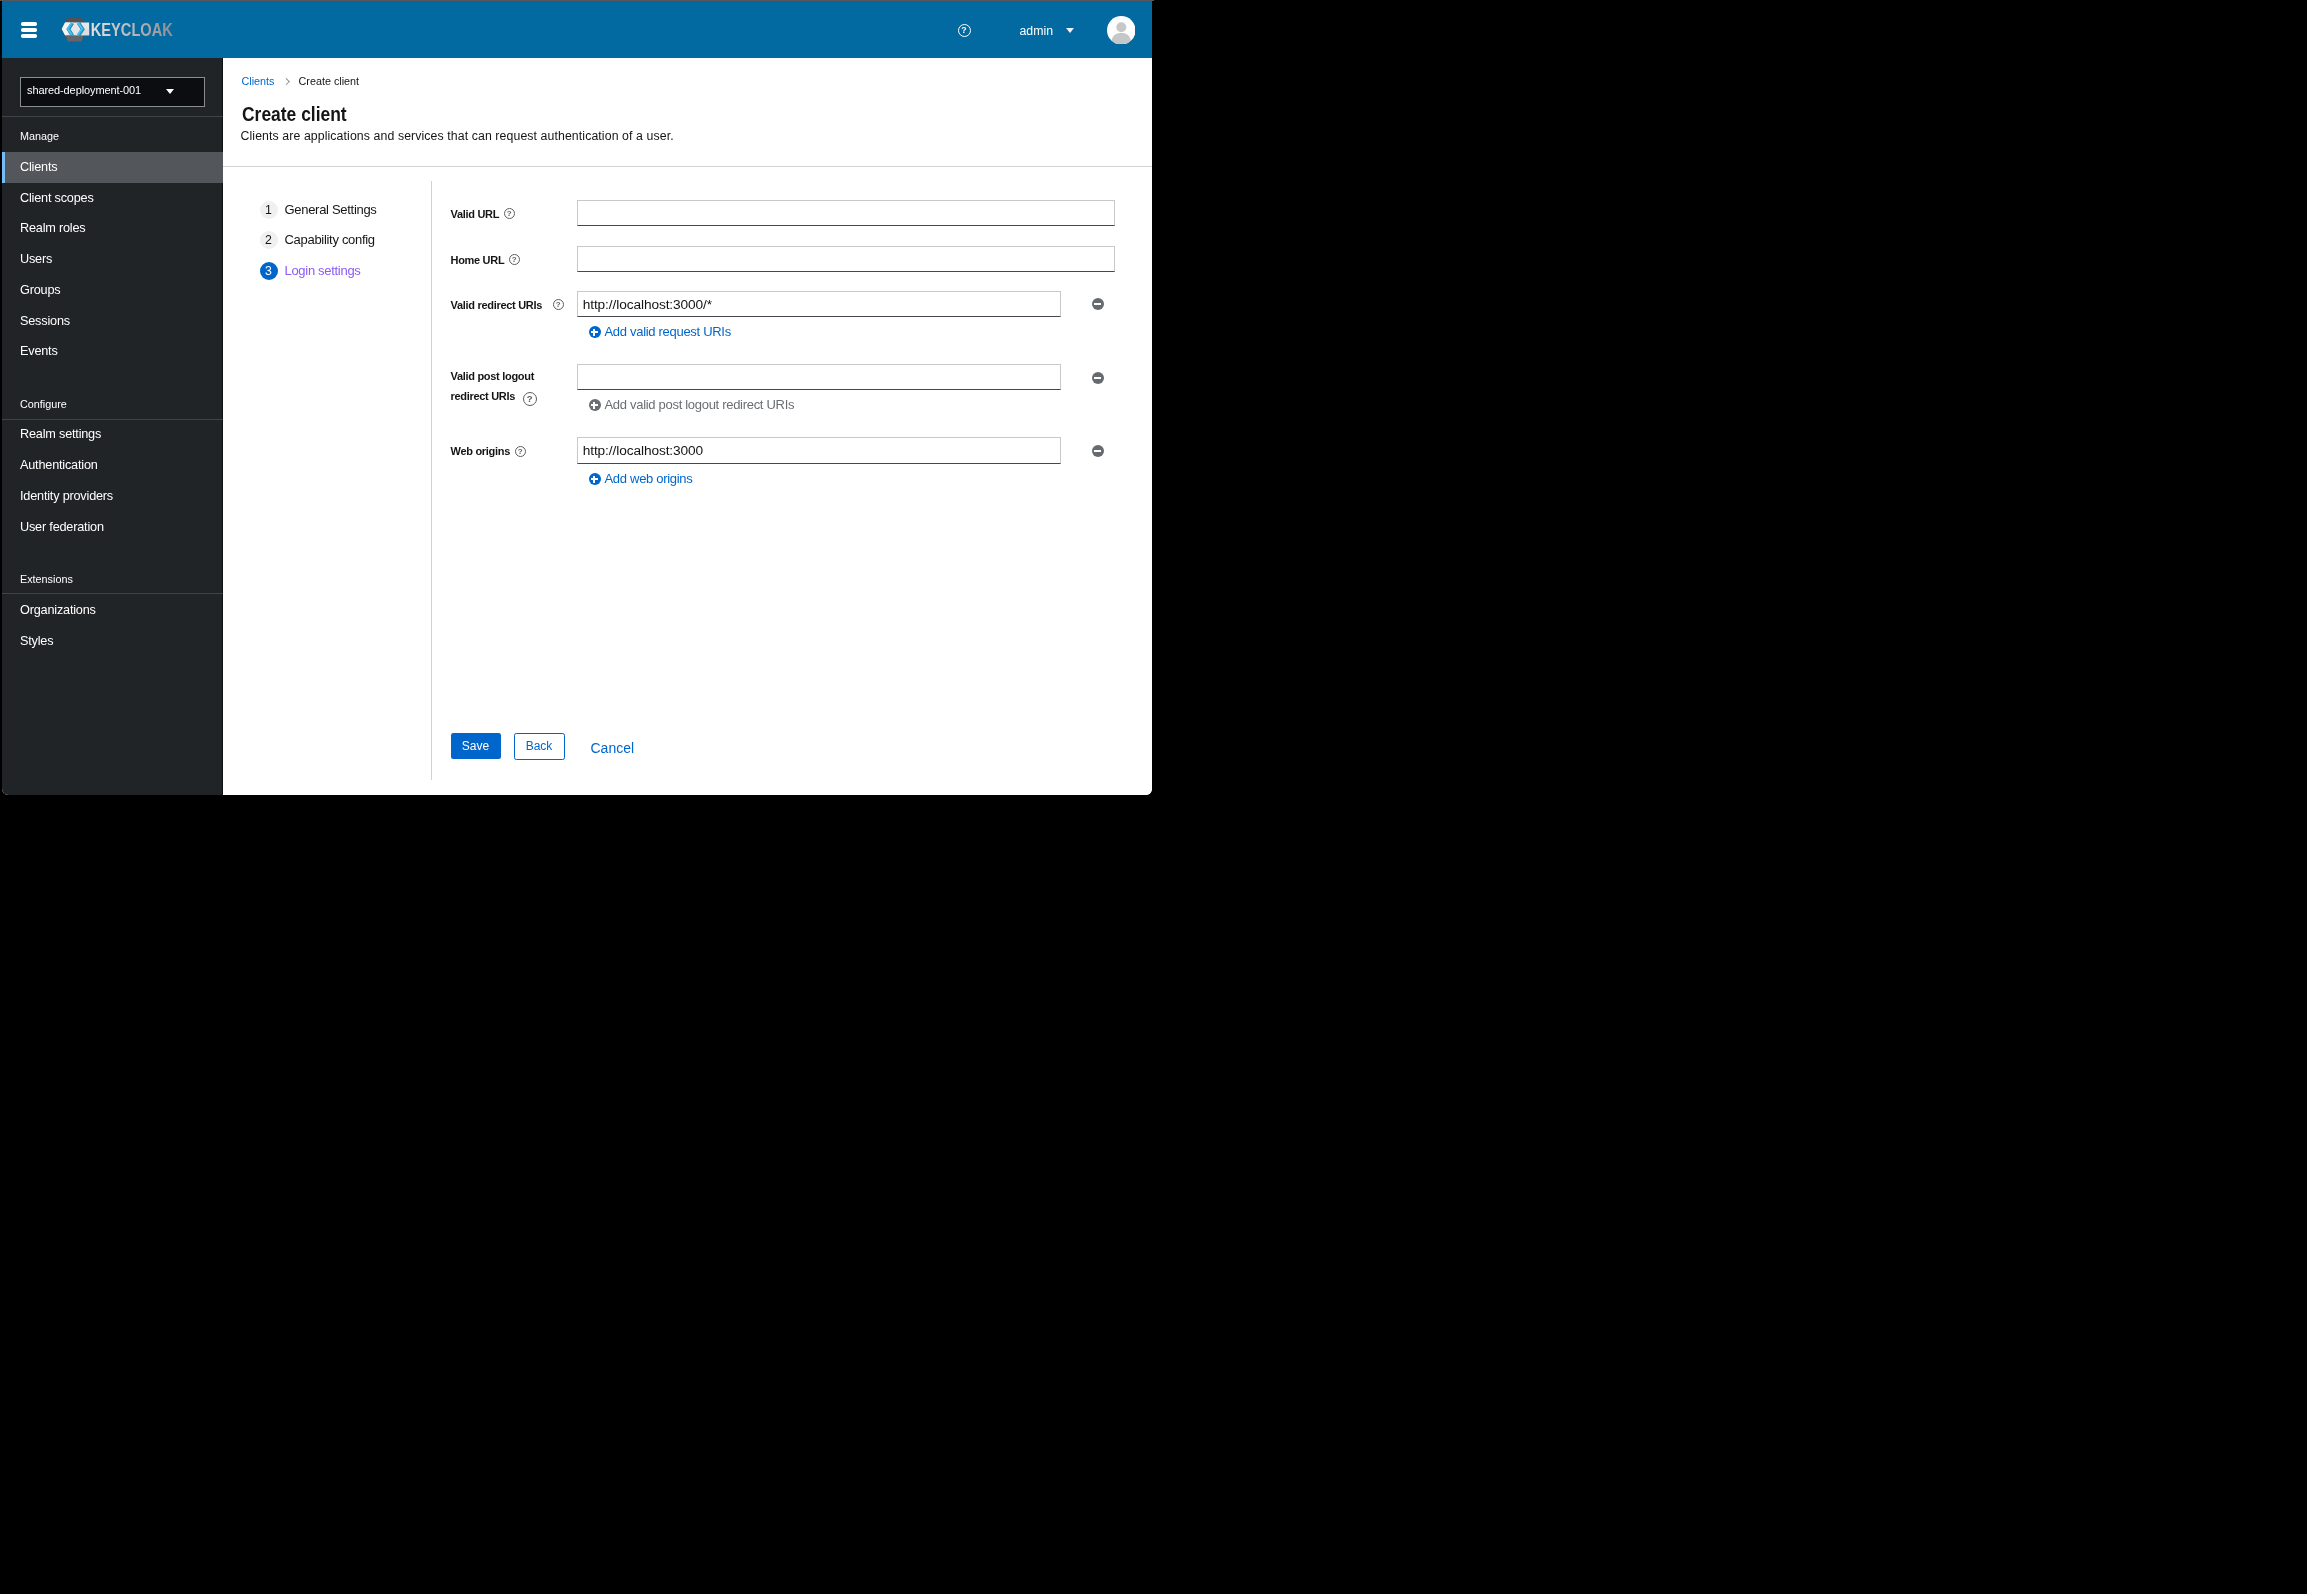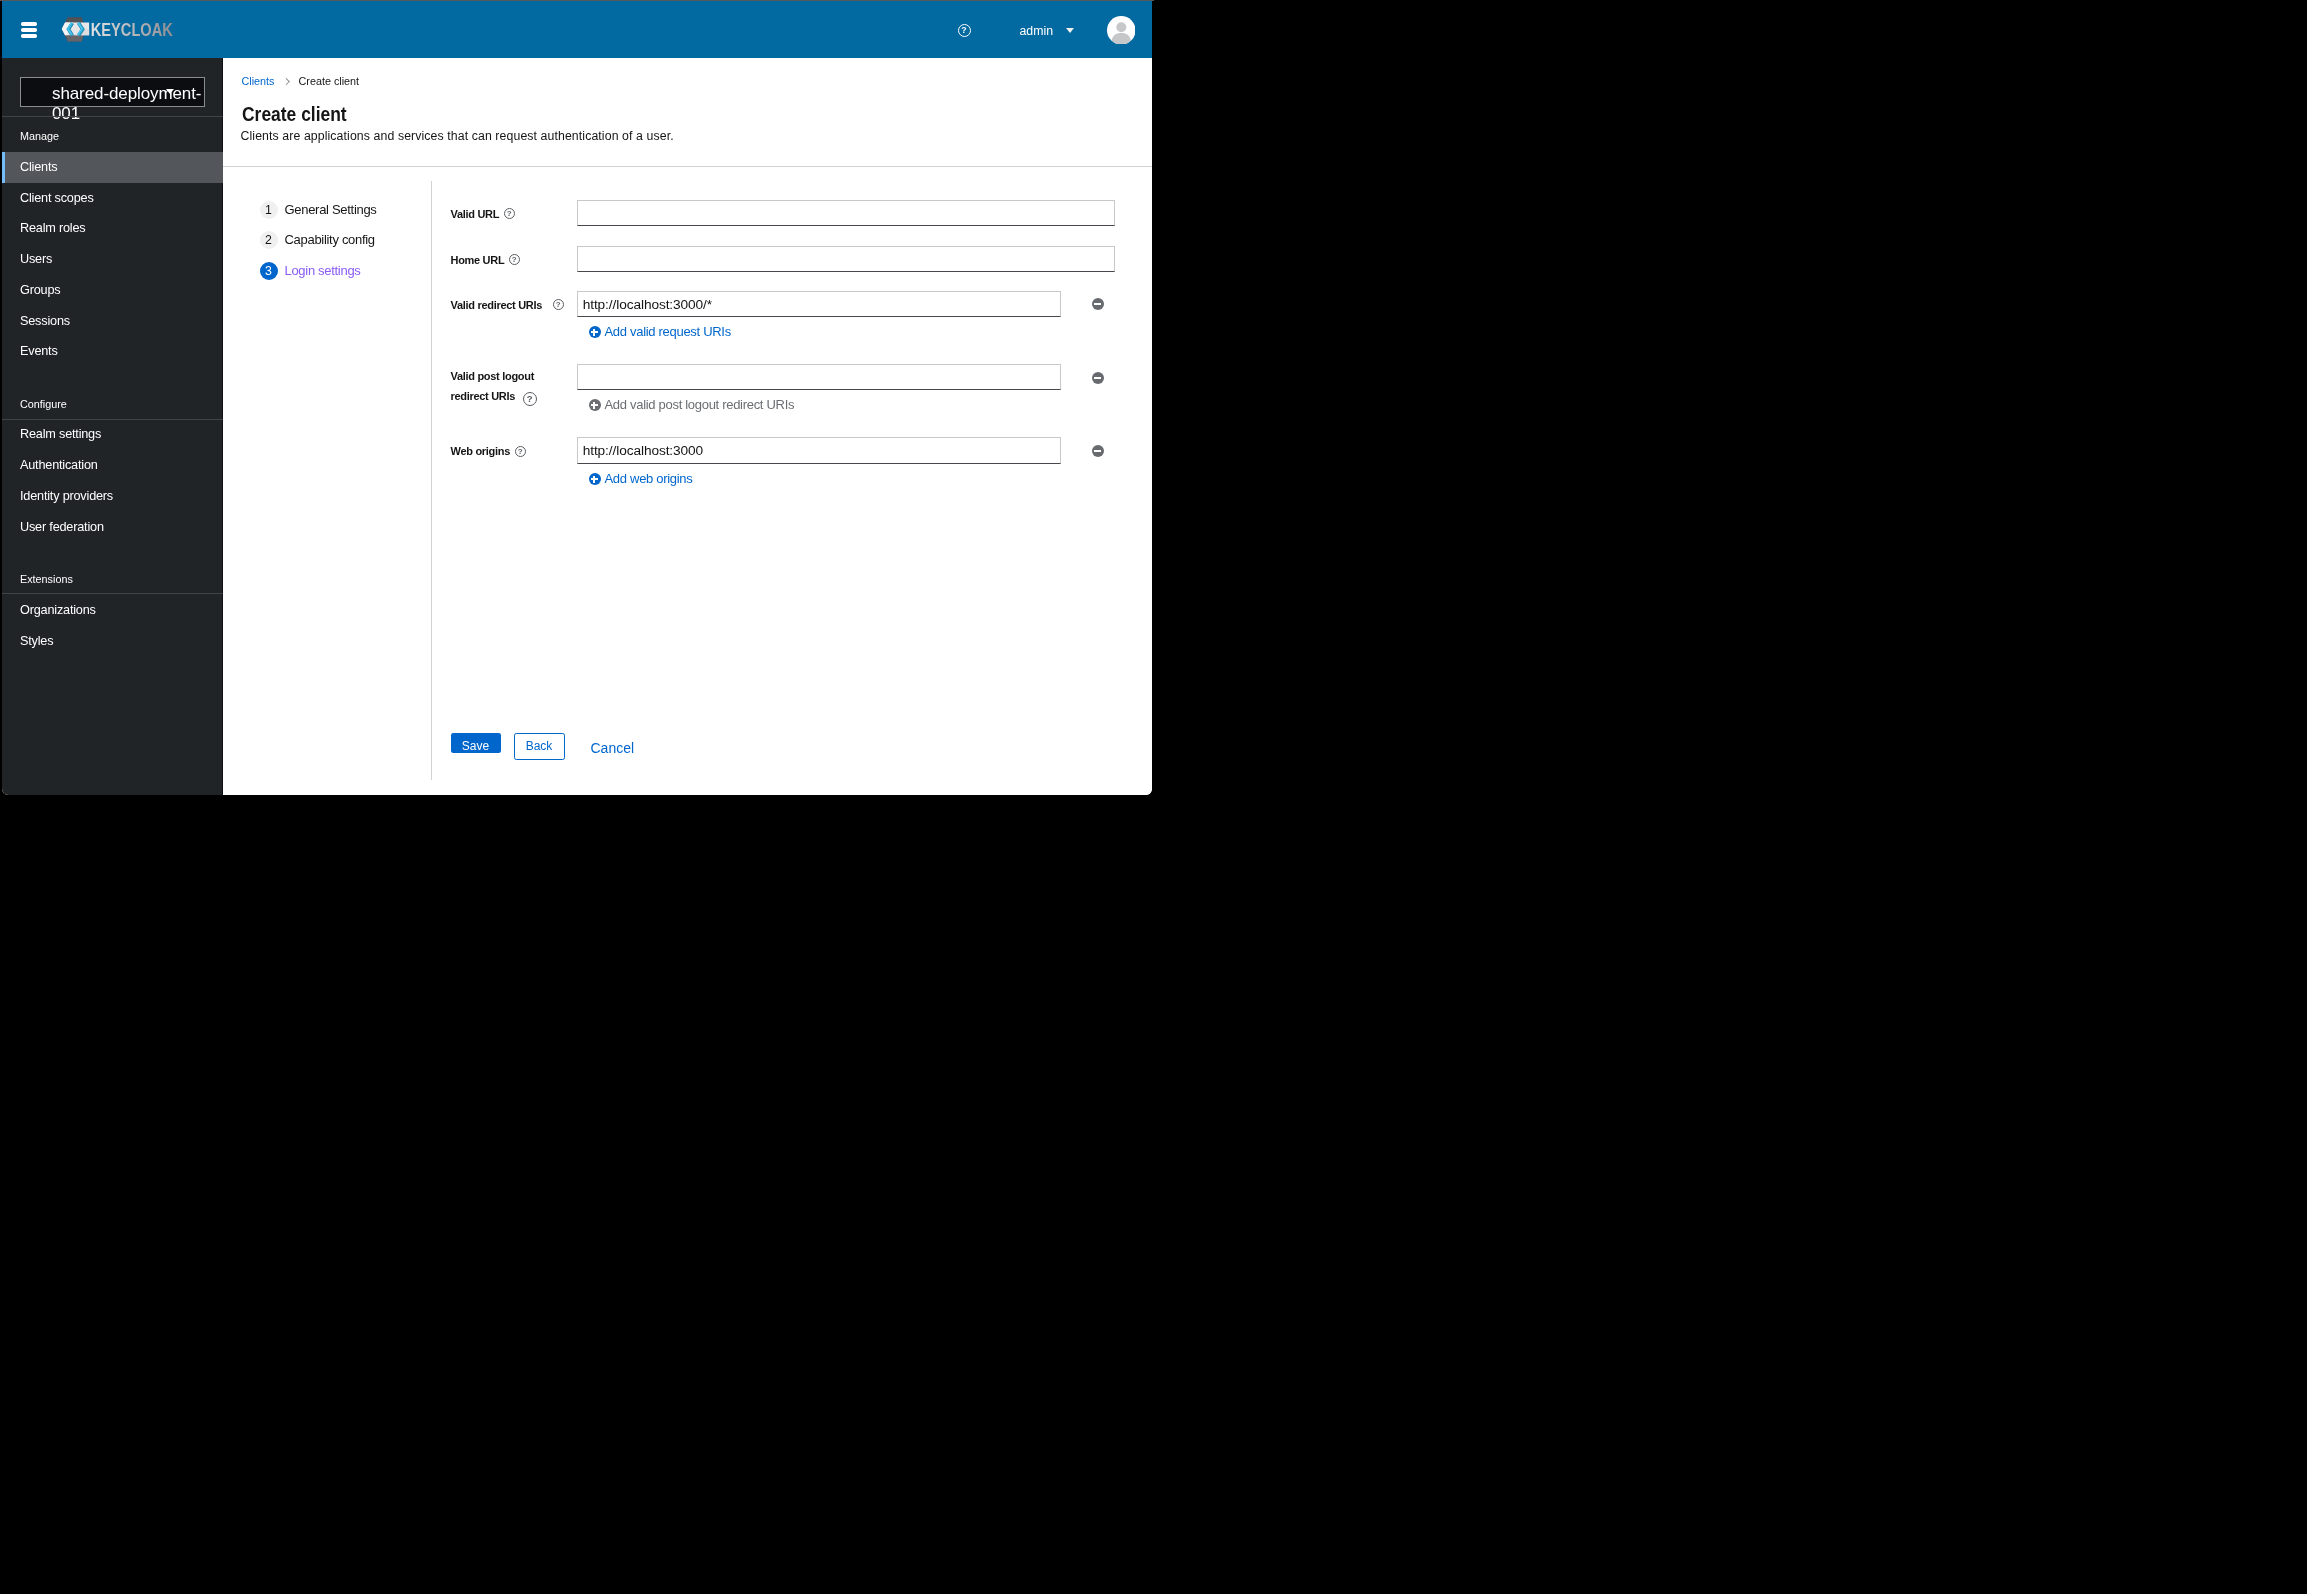--- a/index.html
+++ b/index.html
@@ -13,21 +13,21 @@
   
   .burger { position:absolute; left:19px; top:21px; width:16.6px; height:15.6px; }
   .burger i { position:absolute; left:0; width:16.6px; height:3.5px; background:#fff; border-radius:1.8px; }
   .help { position:absolute; left:956px; top:22.5px; width:13px; height:13px; border:1.5px solid #fff; border-radius:50%; color:#fff; font-size:8.8px; font-weight:700; text-align:center; line-height:10px; }
   .admin { position:absolute; left:1018px; top:23px; width:33px; color:#fff; font-size:12.3px; text-align:center; }
   .caret { width:0; height:0; border-left:4.3px solid transparent; border-right:4.3px solid transparent; border-top:5px solid #f2f2f2; }
   .ucaret { position:absolute; left:1064px; top:27px; }
 
   
   .realmbox { position:absolute; left:18px; top:18.5px; width:185px; height:30px; background:#0b0d10; border:0.8px solid #8a8d90; }
-  .realmbox span { position:absolute; left:6.5px; top:6.6px; color:#fff; font-size:17px; letter-spacing:-0.1px;margin-left:25px; }
+  .realmbox span { position:absolute; left:6.5px; top:6.6px; color:#fff; font-size:11px; letter-spacing:-0.1px; }
   .rcaret { position:absolute; left:145px; top:11.4px; border-left-width:4.2px; border-right-width:4.2px; border-top-color:#fff; }
   .sdiv { position:absolute; left:0; width:221px; height:0.8px; background:#40434a; }
   .shead { position:absolute; left:18.5px; color:#fff; font-size:10.8px; }
   .nav { position:absolute; left:0; width:221px; height:31px; color:#fff; font-size:12.7px; letter-spacing:-0.2px; line-height:31px; padding-left:18.5px; }
   .nav.cur { background:#53565a; border-left:3px solid #73bcf7; padding-left:15.5px; }
 
   
   .bc { position:absolute; font-size:10.8px; }
   .bchev { position:absolute; width:4.6px; height:4.6px; border-top:1.6px solid #8a8d90; border-right:1.6px solid #8a8d90; transform:rotate(45deg); }
   .title { position:absolute; left:240px; top:102px; font-size:20px; font-weight:700; color:#151515; transform:scaleX(0.872); transform-origin:left top; }
@@ -48,21 +48,21 @@
   .minus i { position:absolute; left:2.2px; top:4.7px; width:7.4px; height:2.5px; background:#fff; }
   .addlink { position:absolute; left:587px; height:12px; }
   .plus { position:absolute; left:0; top:0; width:12px; height:12px; border-radius:50%; background:#0066cc; }
   .plus i, .plus b { position:absolute; background:#fff; }
   .plus i { left:2.5px; top:4.9px; width:7px; height:2.1px; }
   .plus b { left:4.9px; top:2.5px; width:2.1px; height:7px; }
   .addlink span { position:absolute; left:16px; top:0; line-height:12px; font-size:13px; letter-spacing:-0.3px; color:#0066cc; white-space:nowrap; }
   .addlink.grey .plus { background:#6a6e73; }
   .addlink.grey span { color:#6a6e73; }
 
-  .btn-save { position:absolute; left:449px; top:732px; width:50px; height:20px; background:#0066cc; color:#fff; font-size:12px; border:none; border-radius:2.3px; text-align:center; line-height:26.5px; }
+  .btn-save { position:absolute; left:449px; top:732px; width:50px; height:26px; background:#0066cc; color:#fff; font-size:12px; border:none; border-radius:2.3px; text-align:center; line-height:26.5px; }
   .btn-back { position:absolute; left:512px; top:732px; width:51px; height:26.5px; background:#fff; color:#0066cc; font-size:12px; border:0.8px solid #0066cc; border-radius:2.3px; text-align:center; line-height:25px; }
   .cancel { position:absolute; left:589px; top:739px; font-size:14px; color:#0066cc; }
 </style>
 </head>
 <body>
 <div class="topline"></div>
 <div class="win">
 
   <div class="mast">
     <div class="burger">

